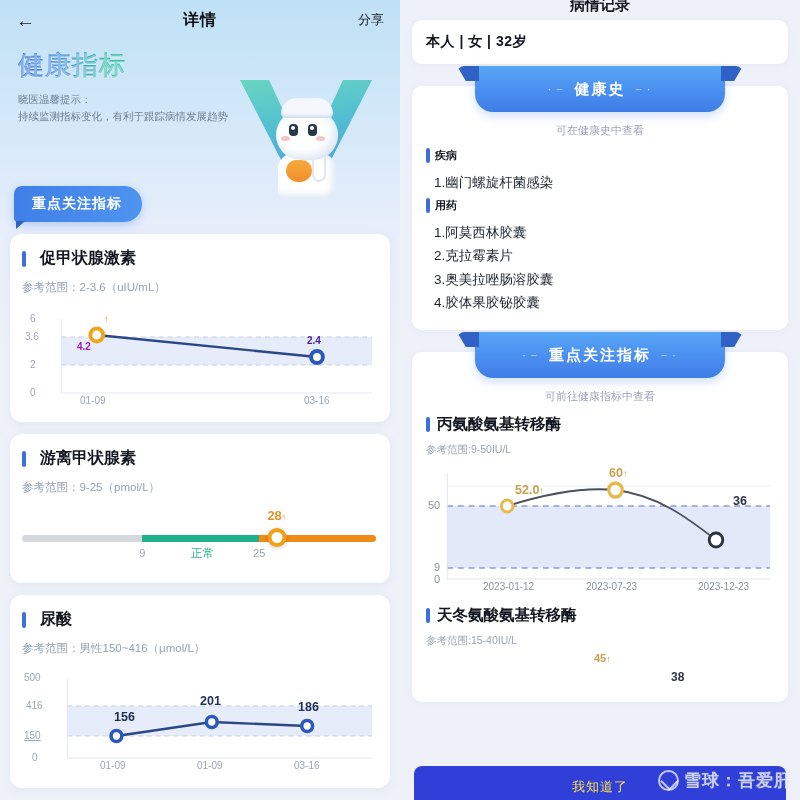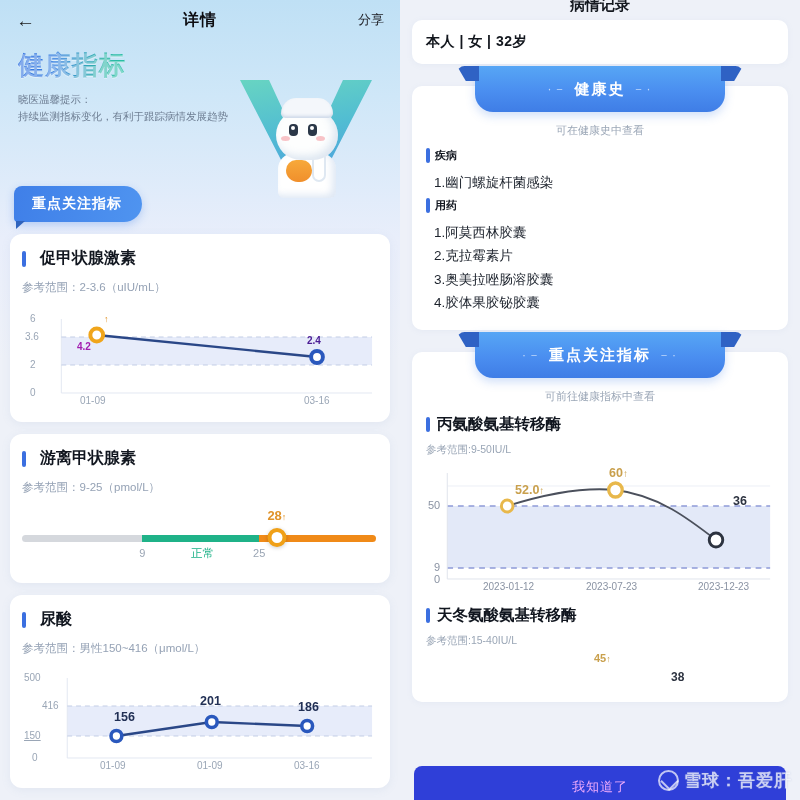--- a/index.html
+++ b/index.html
@@ -204,21 +204,21 @@
   }
   .sub-bar { width: 4px; height: 15px; background: #3b6fe0; border-radius: 2px; }
   .list { margin: 8px 0 2px 8px; }
   .list-item { font-size: 13.5px; color: #1c222c; line-height: 1.72; }
 
   .r-ind-title { display: flex; align-items: center; gap: 7px; font-size: 15.5px; font-weight: 800; color: #11161f; }
   .r-ind-ref { margin-top: 8px; font-size: 10.5px; color: #9aa6b6; }
 
   .bottom-btn {
     position: absolute; left: 14px; right: 14px; bottom: 0; height: 34px;
-    background: #2f3fd8; color: #f0abfc; border: none;
+    background: #2f3fd8; color: #fde047; border: none;
     border-radius: 8px 8px 0 0;
     font-size: 13px; font-family: inherit; letter-spacing: 1px;
     display: flex; align-items: flex-end; justify-content: center; padding-bottom: 4px;
   }
   .watermark {
     position: absolute; right: 8px; bottom: 8px;
     display: flex; align-items: center; gap: 5px;
     color: rgba(255,255,255,.72); font-size: 17px; font-weight: 700;
     pointer-events: none; letter-spacing: 1px;
     text-shadow: 0 0 2px rgba(120,140,200,.4);
@@ -343,21 +343,21 @@
           <line x1="46" y1="92" x2="356" y2="92" stroke="#e3e8f2" stroke-width="1"></line>
           <line x1="46" y1="40" x2="356" y2="40" stroke="#c2cde6" stroke-width="1" stroke-dasharray="5,4"></line>
           <line x1="46" y1="70" x2="356" y2="70" stroke="#c2cde6" stroke-width="1" stroke-dasharray="5,4"></line>
           <polyline points="96,70 193,56 290,60" fill="none" stroke="#2a4787" stroke-width="2.4"></polyline>
           <circle cx="96" cy="70" r="5.5" fill="#fff" stroke="#2a58bd" stroke-width="3.6"></circle>
           <circle cx="193" cy="56" r="5.5" fill="#fff" stroke="#2a58bd" stroke-width="3.6"></circle>
           <circle cx="290" cy="60" r="5.5" fill="#fff" stroke="#2a58bd" stroke-width="3.6"></circle>
         </svg>
         <div style="position:absolute;left:0;top:0;width:100%;height:110px;pointer-events:none;">
           <span style="position:absolute;left:2px;top:6px;font-size:10px;color:#9aa6b6;">500</span>
-          <span style="position:absolute;left:20px;top:34px;font-size:10px;color:#9aa6b6;text-align:right;">416</span>
+          <span style="position:absolute;left:4px;top:34px;font-size:10px;color:#9aa6b6;text-align:right;">416</span>
           <span style="position:absolute;left:2px;top:64px;font-size:10px;color:#9aa6b6;text-decoration:underline;">150</span>
           <span style="position:absolute;left:10px;top:86px;font-size:10px;color:#9aa6b6;">0</span>
           <span style="position:absolute;left:82px;top:44px;font-size:12.5px;font-weight:800;color:#223055;margin-left:10px;">156</span>
           <span style="position:absolute;left:178px;top:28px;font-size:12.5px;font-weight:800;color:#223055;">201</span>
           <span style="position:absolute;left:276px;top:34px;font-size:12.5px;font-weight:800;color:#223055;">186</span>
           <span style="position:absolute;left:78px;top:94px;font-size:10px;color:#9aa6b6;">01-09</span>
           <span style="position:absolute;left:175px;top:94px;font-size:10px;color:#9aa6b6;">01-09</span>
           <span style="position:absolute;left:272px;top:94px;font-size:10px;color:#9aa6b6;">03-16</span>
         </div>
       </div>

